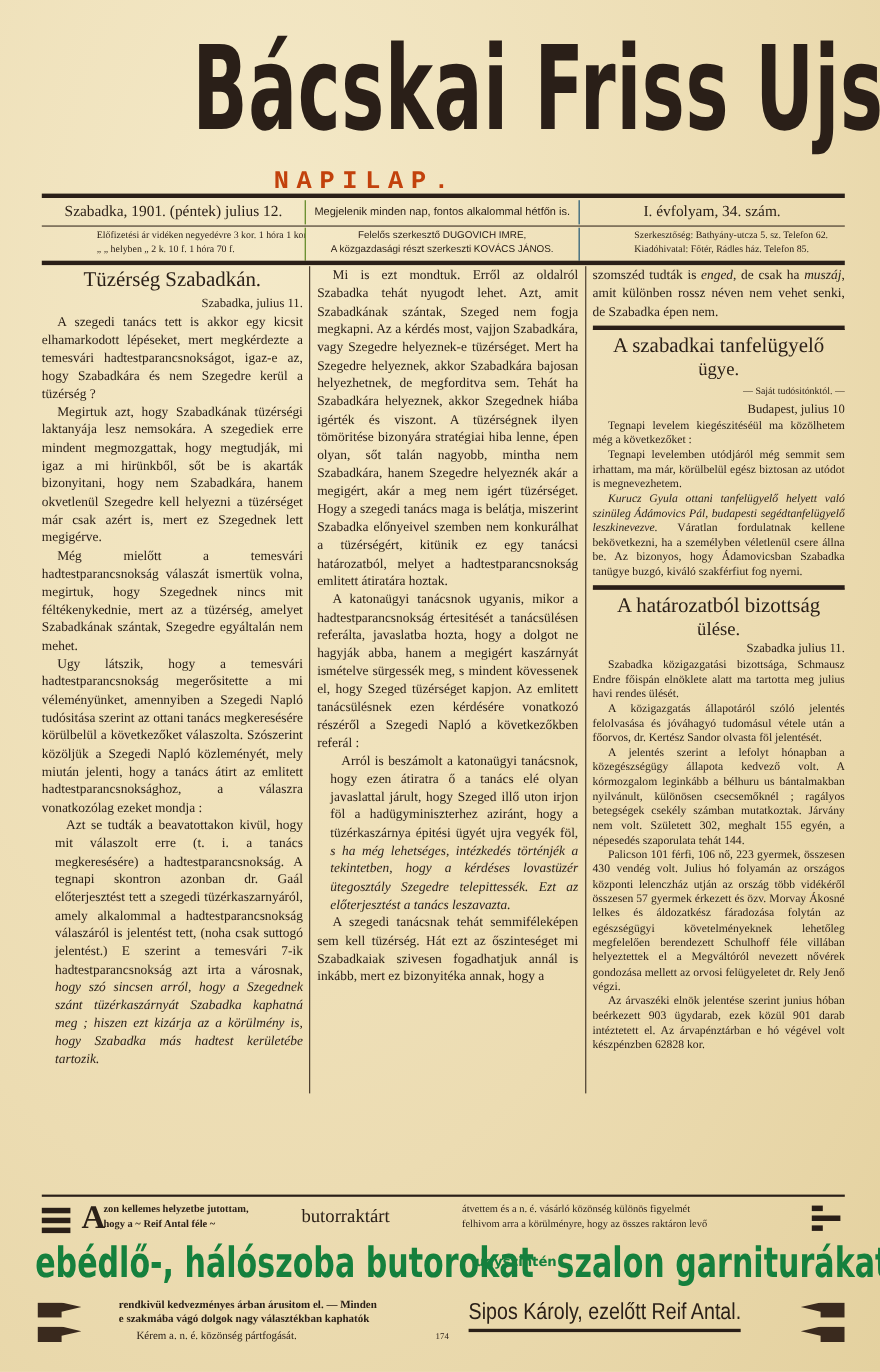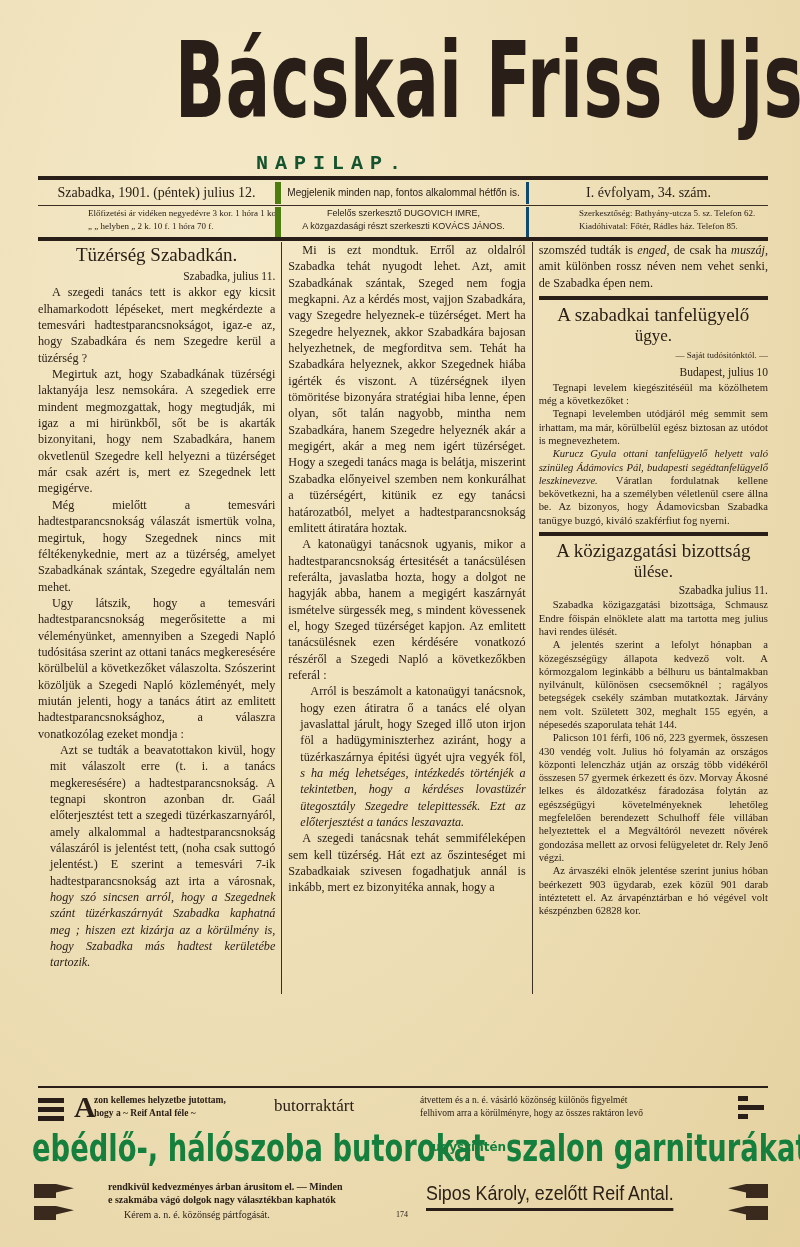--- a/index.html
+++ b/index.html
@@ -15,30 +15,30 @@
   .mast-title {
     position:absolute; left:36px; top:26px; width:732px; text-align:center;
     font-family:"DejaVu Sans","Liberation Sans",sans-serif; font-weight:bold;
     font-size:106px; line-height:110px; letter-spacing:1px;
     transform:scaleX(0.62); transform-origin:center top; white-space:nowrap;
     color:#2a1f18;
   }
   .mast-sub {
     position:absolute; left:0; width:664px; top:152px; text-align:center;
     font-family:"Liberation Mono","DejaVu Sans Mono",monospace; font-weight:bold;
-    font-size:20px; letter-spacing:7px; color:#14532d;
+    font-size:23px; letter-spacing:7px; color:#c2410c;
   }
   .rule-thick { position:absolute; left:38px; width:730px; height:4px; background:#2a1f18; }
   .rule-thin  { position:absolute; left:38px; width:730px; height:1px; background:#3b2e22; }
   .info-row { position:absolute; left:38px; width:730px; display:flex; }
   .info-row > div { text-align:center; white-space:nowrap; overflow:hidden; }
   .row1 { top:182px; height:22px; font-size:14px; line-height:22px; }
   .row2 { top:207px; height:30px; font-size:9px; line-height:13px; }
-  .cell-a { width:240px; border-right:6px solid #4d7c0f; }
-  .cell-b { width:248px; border-right:3px solid #0c4a6e; }
+  .cell-a { width:240px; border-right:1px solid #4d7c0f; }
+  .cell-b { width:248px; border-right:1px solid #0c4a6e; }
   .cell-c { width:242px; }
   .narrow { font-family:"Liberation Sans",sans-serif; font-size:10px; }
   .row2 .cell-a div, .row2 .cell-c div { text-align:left; padding-left:6px;margin-left:44px; }
 
   .columns { position:absolute; left:38px; top:242px; width:730px; height:752px; display:flex; }
   .col { height:100%; overflow:hidden; font-size:12.2px; line-height:16.35px; text-align:justify; }
   .col1 { width:238px; padding-right:6px; border-right:1px solid #3b2e22; }
   .col2 { width:238px; padding:0 6px; border-right:1px solid #3b2e22; }
   .col3 { width:230px; padding-left:6px; }
   .col3 .small { font-size:10.6px; line-height:13.3px; }
@@ -126,25 +126,26 @@
     <h2 class="head" style="margin:0">A szabadkai tanfelügyelő</h2>
     <h3 class="sub">ügye.</h3>
     <div class="byline">— Saját tudósitónktól. —</div>
     <div class="dateline">Budapest, julius 10</div>
     <div class="small">
       <p>Tegnapi levelem kiegészitéséül ma közölhetem még a következőket :</p>
       <p>Tegnapi levelemben utódjáról még semmit sem irhattam, ma már, körülbelül egész biztosan az utódot is megnevezhetem.</p>
       <p><em>Kurucz Gyula ottani tanfelügyelő helyett való szinüleg Ádámovics Pál, budapesti segédtanfelügyelő leszkinevezve.</em><span> Váratlan fordulatnak kellene bekövetkezni, ha a személyben véletlenül csere állna be. Az bizonyos, hogy Ádamovicsban Szabadka tanügye buzgó, kiváló szakférfiut fog nyerni.</span></p>
     </div>
     <div class="sep"></div>
-    <h2 class="head" style="margin:0">A közigazgatási bizottság</h2>
+    <h2 class="head" style="margin:0">A határozatból bizottság</h2>
     <h3 class="sub">ülése.</h3>
     <div class="dateline">Szabadka julius 11.</div>
     <div class="small">
       <p>Szabadka közigazgatási bizottsága, Schmausz Endre főispán elnöklete alatt ma tartotta meg julius havi rendes ülését.</p>
+      <p>A közigazgatás állapotáról szóló jelentés felolvasása és jóváhagyó tudomásul vétele után a főorvos, dr. Kertész Sandor olvasta föl jelentését.</p>
       <p>A jelentés szerint a lefolyt hónapban a közegészségügy állapota kedvező volt. A kórmozgalom leginkább a bélhuru us bántalmakban nyilvánult, különösen csecsemőknél ; ragályos betegségek csekély számban mutatkoztak. Járvány nem volt. Született 302, meghalt 155 egyén, a népesedés szaporulata tehát 144.</p>
       <p>Palicson 101 férfi, 106 nő, 223 gyermek, összesen 430 vendég volt. Julius hó folyamán az országos központi lelenczház utján az ország több vidékéről összesen 57 gyermek érkezett és özv. Morvay Ákosné lelkes és áldozatkész fáradozása folytán az egészségügyi követelményeknek lehetőleg megfelelően berendezett Schulhoff féle villában helyeztettek el a Megváltóról nevezett nővérek gondozása mellett az orvosi felügyeletet dr. Rely Jenő végzi.</p>
       <p>Az árvaszéki elnök jelentése szerint junius hóban beérkezett 903 ügydarab, ezek közül 901 darab intéztetett el. Az árvapénztárban e hó végével volt készpénzben 62828 kor.</p>
     </div>
   </div>
 </div>
 
 <div class="rule-thick" style="top:1086px;height:2px"></div>
 
 <div class="ad">

